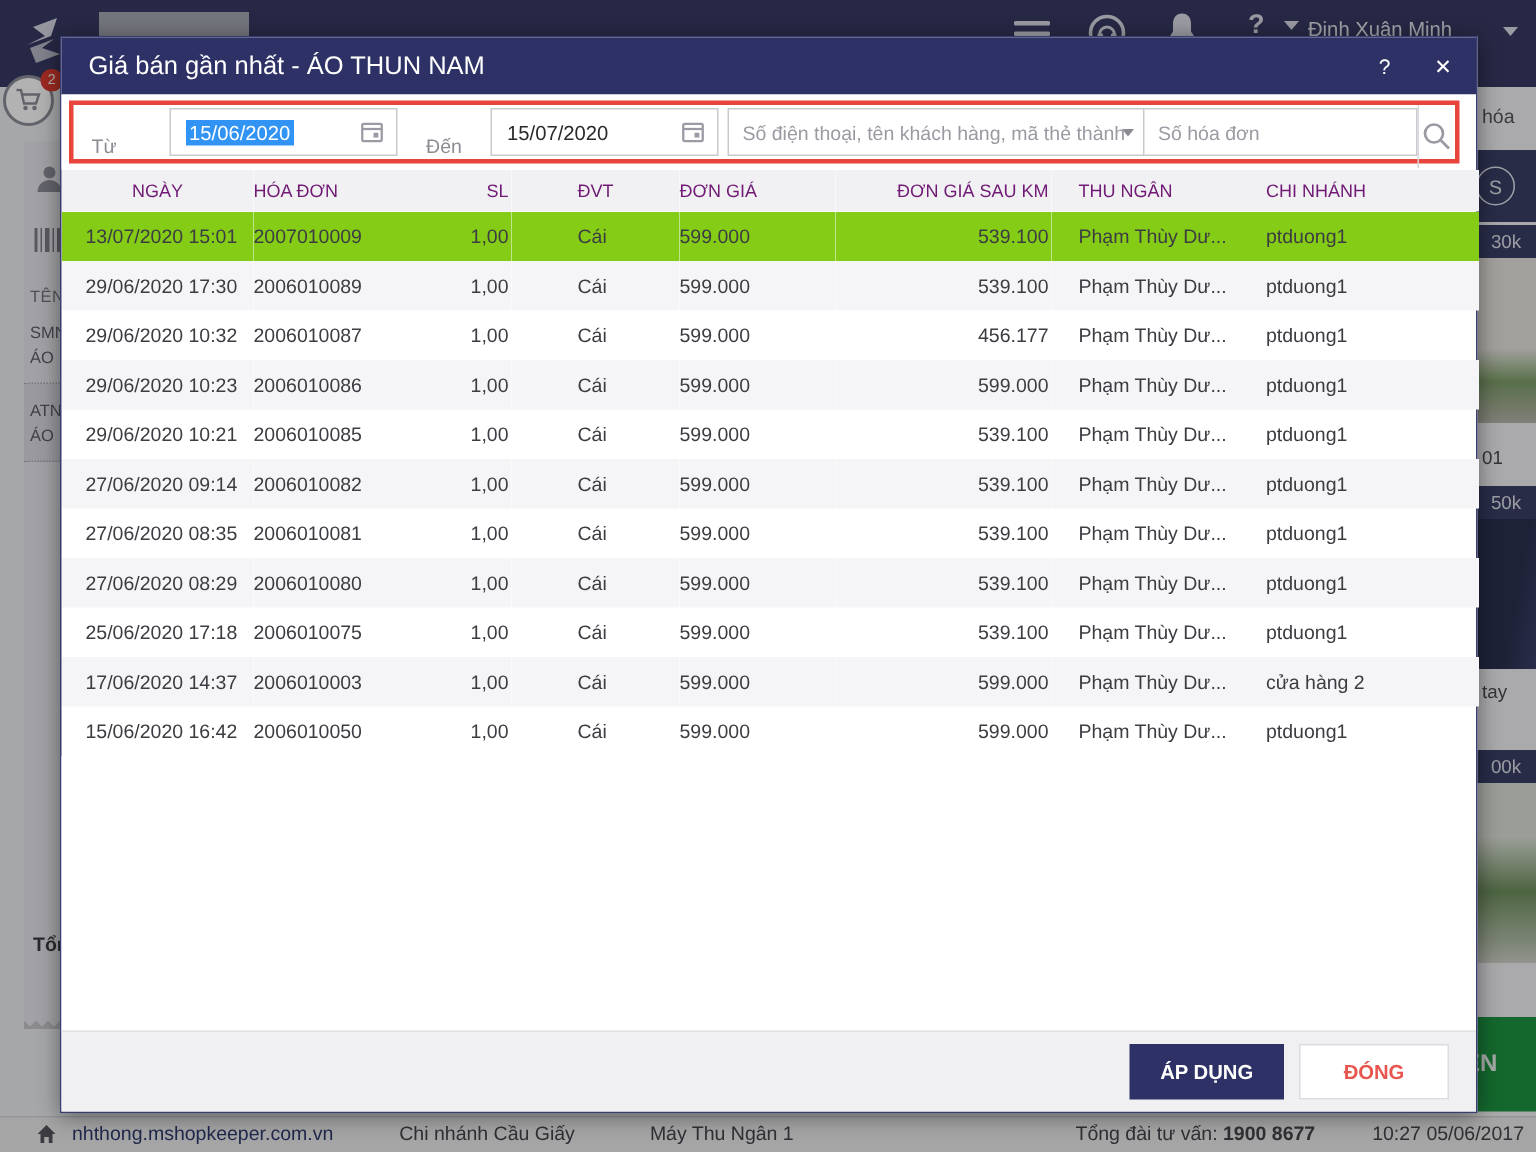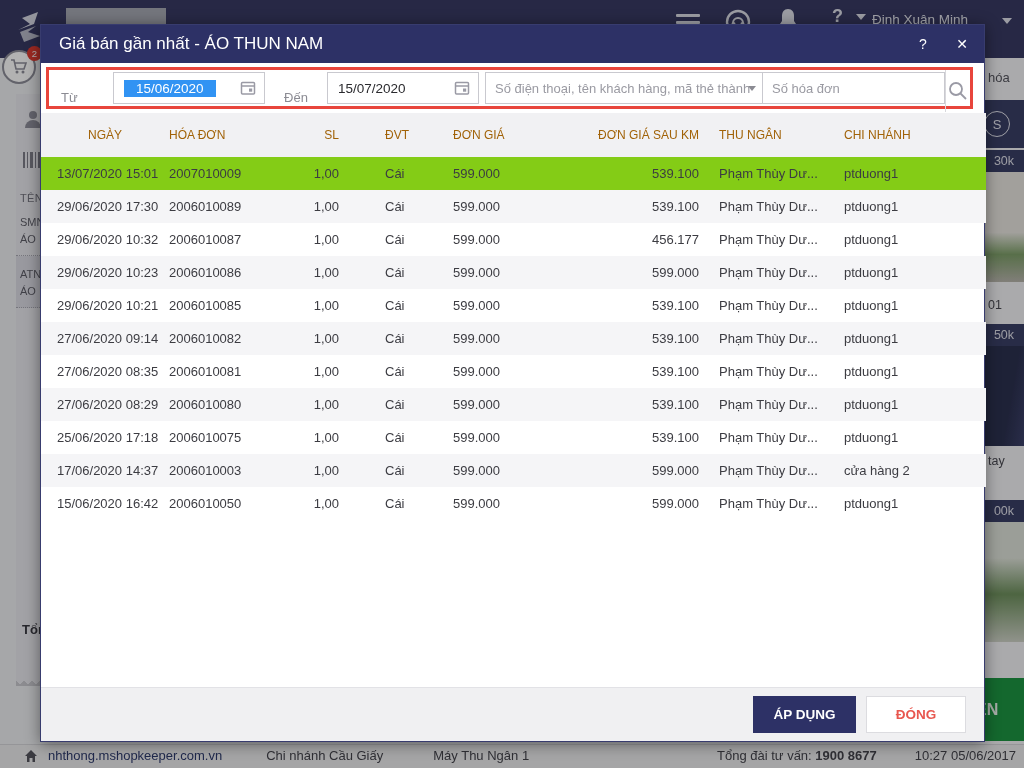--- a/index.html
+++ b/index.html
@@ -74,34 +74,34 @@
 
   .m-filter { flex:0 0 50px; background:#fff; position:relative; }
   .redbox { position:absolute; left:5px; right:11px; top:4px; height:42px; border:3px solid #e8453c;
      background:#fff; display:flex; align-items:center; }
   .flabel { font-size:13px; color:#8b8b93;margin-top:19px; }
   .flabel.tu { width:64px; padding-left:12px; }
   .flabel.den { width:62px; text-align:center; }
   .datebox { width:152px; height:32px; border:1px solid #c9c9cf; display:flex; align-items:center;
      padding:0 8px 0 10px; font-size:13.5px; color:#2a2a2e; }
   .datebox .dval { flex:1; }
-  .dval.sel { background:#3193f3; color:#fff; padding:1px 12px; align-self:center; flex:initial; margin-right:auto; }
+  .dval.sel { background:#3193f3; color:#fff; padding:1px 2px; align-self:center; flex:initial; margin-right:auto; }
   .ddbox { width:278px; height:32px; border:1px solid #c9c9cf; margin-left:6px; display:flex; align-items:center;
      font-size:13px; color:#9a9aa2; padding:0 18px 0 9px; position:relative; white-space:nowrap; overflow:hidden; }
   .ddbox .dd-caret { position:absolute; right:6px; top:13px; border-left:4.5px solid transparent;
      border-right:4.5px solid transparent; border-top:5.5px solid #8b8b93; }
   .inpbox { width:182px; height:32px; border:1px solid #c9c9cf; border-left:none; font-size:13px;
      color:#9a9aa2; padding:0 9px; background:#fff; outline:none; font-family:inherit; }
   .inpbox::placeholder { color:#9a9aa2; opacity:1; }
   .searchcell { flex:1; height:42px; margin-top:0; display:flex; align-items:center; justify-content:center;
      border-left:1px solid #d8d8dc; align-self:stretch; cursor:pointer; }
 
   .m-table { flex:0 0 auto; }
   table { width:945px; border-collapse:collapse; table-layout:fixed; }
-  thead th { height:44px; background:#f1f1f3; color:#a16207; font-size:12px; font-weight:normal; }
+  thead th { height:28px; background:#f1f1f3; color:#701a75; font-size:12px; font-weight:normal; }
   tbody td { height:33px; font-size:13px; color:#3c3c42; }
   tbody tr:nth-child(even) { background:#f5f5f7; }
   tbody tr.selected { background:#84cc16; }
   th,td { overflow:hidden; white-space:nowrap; text-overflow:ellipsis; }
   .c0 { text-align:left; padding-left:16px; }
   th.c0 { text-align:center; padding-left:0; }
   .c1 { text-align:left; }
   .c2 { text-align:right; padding-right:2px; }
   .c3 { text-align:left; padding-left:44px; }
   .c4 { text-align:left; padding-right:2px;margin-top:48px; }

